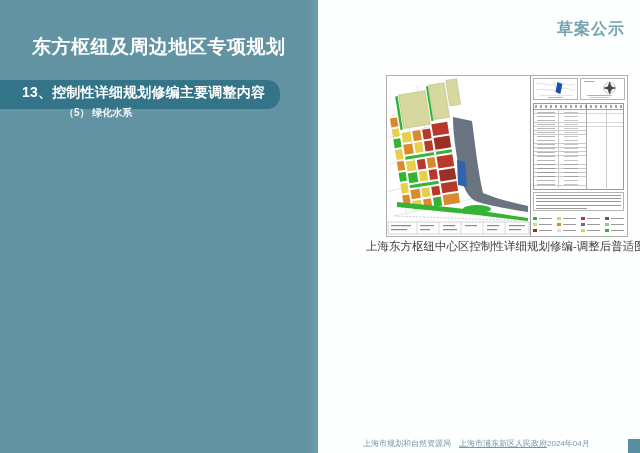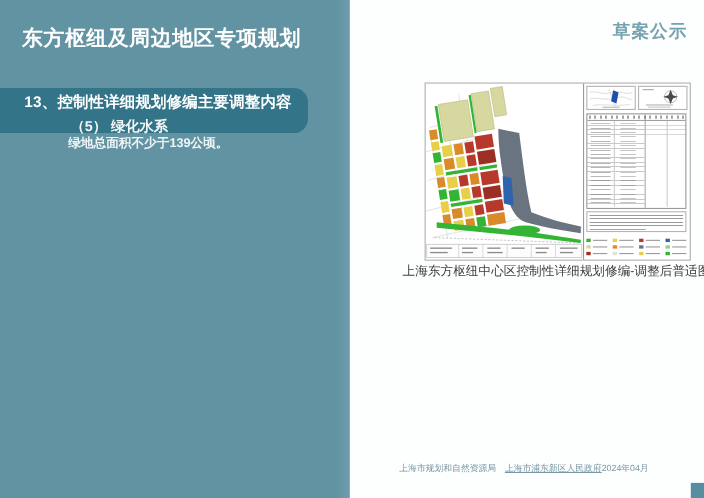--- a/index.html
+++ b/index.html
@@ -2,27 +2,27 @@
 <html><head>
 <meta charset="utf-8">
 <style>
   html,body{margin:0;padding:0;}
   body{width:640px;height:453px;background:#fff;font-family:"Liberation Sans",sans-serif;}
   .page{position:relative;width:640px;height:453px;overflow:hidden;background:#fdfefe;}
 
   
   .left-panel{position:absolute;left:0;top:0;width:318px;height:453px;
     background:linear-gradient(90deg,#6293a2 0 96%,#6e9cab 100%);}
-  .main-title{position:absolute;left:20px;top:22px;margin:0;
+  .main-title{position:absolute;left:20px;top:22px;margin:12px;
     font-size:19px;font-weight:bold;color:#ffffff;letter-spacing:.5px;white-space:nowrap;}
   .section-bar{position:absolute;left:0;top:80px;height:25px;
     background:#337488;border-radius:0 13px 13px 0;
-    display:inline-flex;align-items:center;padding:0 15px 16px 22px;}
+    display:inline-flex;align-items:center;padding:0 15px 4px 22px;}
   .section-bar span{font-size:14px;font-weight:bold;color:#ffffff;letter-spacing:.2px;white-space:nowrap;}
-  .item-heading{position:absolute;left:64px;top:106px;font-size:13px;font-weight:bold;color:#f2f7f8;white-space:nowrap;}
+  .item-heading{position:absolute;left:64px;top:106px;font-size:10px;font-weight:bold;color:#f2f7f8;white-space:nowrap;}
   .body-line{position:absolute;left:62px;font-size:11.5px;font-weight:bold;color:#eef5f6;white-space:nowrap;}
   .body-line.l1{top:123px;}
   .body-line.l2{top:140px;}
 
   
   .draft-label{position:absolute;right:15px;top:19px;font-size:16px;font-weight:bold;
     color:#74a2b0;letter-spacing:1px;white-space:nowrap;}
 
   
   .map-figure{position:absolute;left:386px;top:75px;width:242px;height:162px;
@@ -49,38 +49,37 @@
   .legend{position:absolute;left:2px;top:138px;width:91px;height:20px;
     display:grid;grid-template-columns:repeat(4,1fr);gap:3px 5px;align-content:center;}
   .li{display:flex;align-items:center;gap:2px;height:3px;}
   .li::before{content:"";width:4px;height:3px;background:var(--c);flex:none;}
   .li::after{content:"";flex:1;height:1px;background:#9a9a9a;}
 
   .map-caption{position:absolute;left:366px;top:239px;width:276px;text-align:center;
     font-size:11.5px;color:#3d3d3d;white-space:nowrap;}
 
   
-  .footer{position:absolute;left:363px;top:420px;display:flex;align-items:flex-start;
+  .footer{position:absolute;left:363px;top:438px;display:flex;align-items:flex-start;
     font-size:8px;color:#7796a3;white-space:nowrap;}
   .footer .org2{margin-left:8px;text-decoration:underline;}
   .footer .date{}
   .corner-square{position:absolute;left:628px;top:439px;width:12px;height:14px;background:#578ea0;}
 </style>
 </head>
 <body>
 
 <div class="page">
 
   <div class="left-panel">
     <h1 class="main-title">东方枢纽及周边地区专项规划</h1>
     <div class="section-bar">
       <span>13、控制性详细规划修编主要调整内容</span>
     </div>
     <div class="item-heading">（5） 绿化水系</div>
-    <div class="body-line l1">绿地总面积不少于139公顷。</div>
   </div>
 
   <div class="draft-label">草案公示</div>
 
   <div class="map-figure">
     <div class="plan">
       <svg viewBox="0 0 143 160" width="143" height="160" xmlns="http://www.w3.org/2000/svg">
 
         <g stroke="#dedede" stroke-width="0.8" fill="none">
           <path d="M4,40 L40,30"></path>

